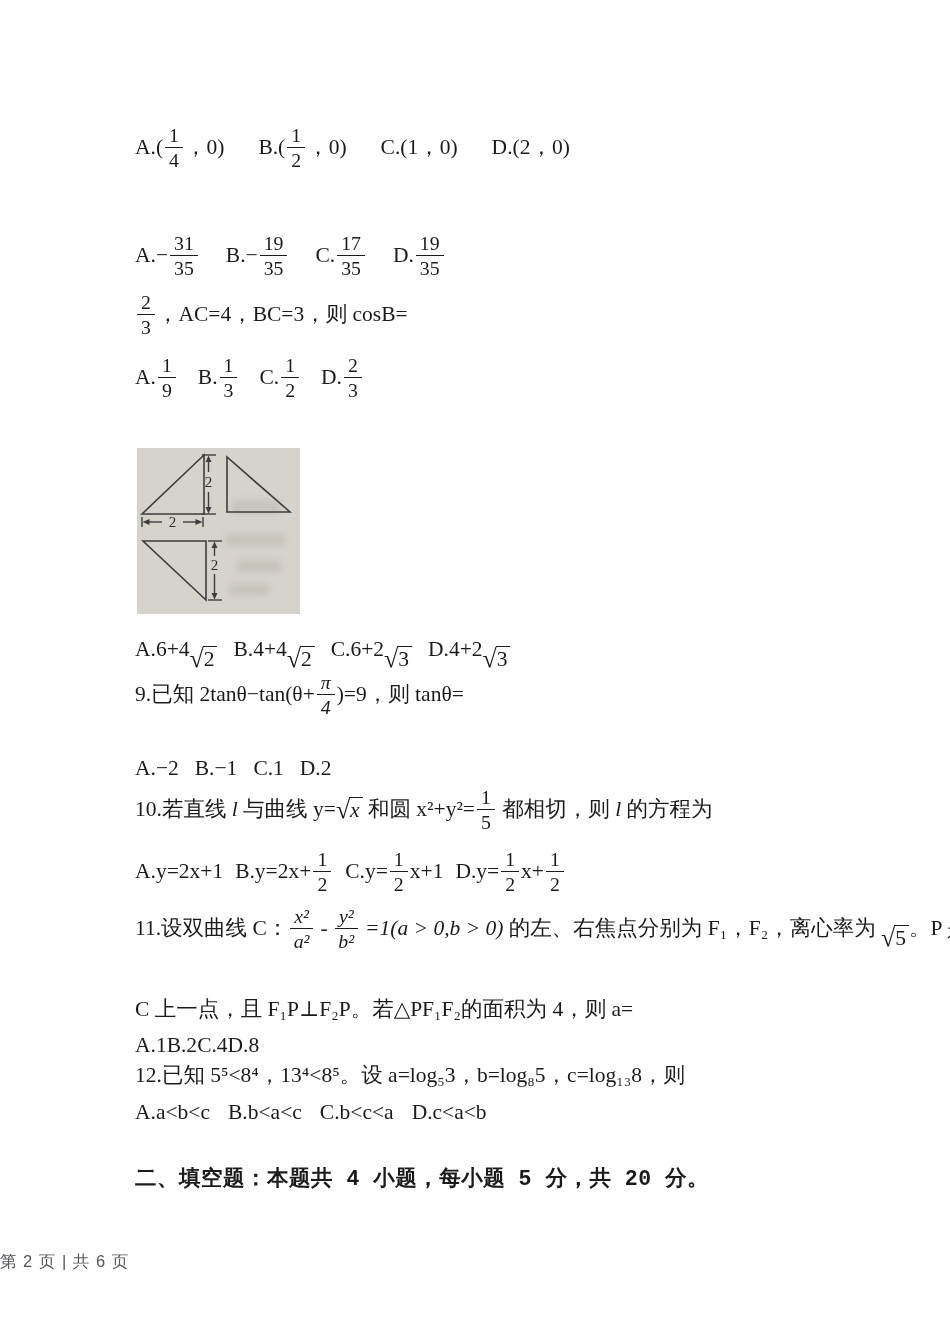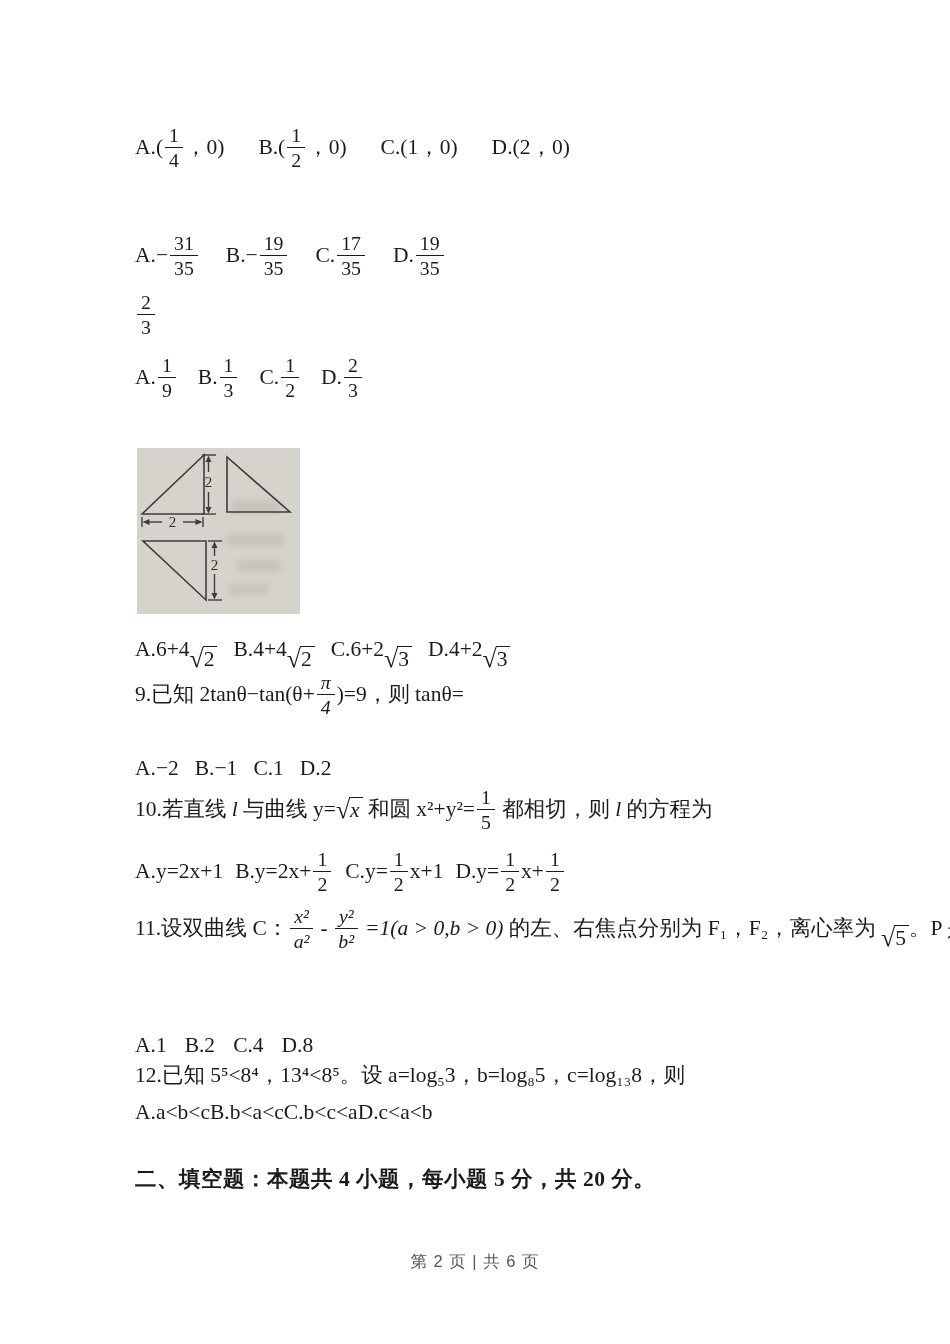--- a/index.html
+++ b/index.html
@@ -11,40 +11,40 @@
   .t{white-space:pre;}
   .it{font-style:italic;}
   .frac{display:inline-flex;flex-direction:column;align-items:center;font-size:0.92em;
         line-height:1.12;margin:0 2px;vertical-align:middle;}
   .frac .fn{border-bottom:1.4px solid currentColor;padding:0 4px 1px;}
   .frac .fd{padding-top:1px;}
   .sqrt{display:inline-flex;align-items:flex-start;line-height:1;}
   .sqrt .rs{font-size:1.2em;line-height:.85;transform:translateY(2px);}
   .sqrt .rd{border-top:1.5px solid currentColor;padding:2px 3px 0 1px;margin-left:-1px;}
   .sqrt.low{transform:translateY(9px);}
-  .section-head{font-family:Liberation Serif, serif;font-weight:700;
+  .section-head{font-family:Liberation Mono, monospace;font-weight:700;
         font-size:21.5px;letter-spacing:.5px;}
-  .footer{position:absolute;top:1251px;left:0;width:100%;text-align:center;
+  .footer{position:absolute;top:1251px;left:0;width:100%;text-align:left;
         font-family:"Liberation Sans","DejaVu Sans",sans-serif;
         font-size:16.5px;color:#55565a;letter-spacing:1px;}
   .photo{position:absolute;left:137px;top:448px;width:163px;height:166px;
         background:#d6d3cc;}
   .photo .ghost{position:absolute;background:#aaa79c;filter:blur(3px);opacity:.35;border-radius:2px;}
   svg{position:absolute;left:0;top:0;}
 </style>
 </head>
 <body>
 
 <div class="page">
 
   <div class="line" style="top:124px;gap:34px"><span class="option"><span class="t">A.(</span><span class="frac"><span class="fn">1</span><span class="fd">4</span></span><span class="t">，0)</span></span><span class="option"><span class="t">B.(</span><span class="frac"><span class="fn">1</span><span class="fd">2</span></span><span class="t">，0)</span></span><span class="option"><span class="t">C.(1，0)</span></span><span class="option"><span class="t">D.(2，0)</span></span></div>
 
   <div class="line" style="top:232px;gap:26px"><span class="option"><span class="t">A.−</span><span class="frac"><span class="fn">31</span><span class="fd">35</span></span></span><span class="option"><span class="t">B.−</span><span class="frac"><span class="fn">19</span><span class="fd">35</span></span></span><span class="option"><span class="t">C.</span><span class="frac"><span class="fn">17</span><span class="fd">35</span></span></span><span class="option"><span class="t">D.</span><span class="frac"><span class="fn">19</span><span class="fd">35</span></span></span></div>
 
-  <div class="line" style="top:291px"><span class="frac"><span class="fn">2</span><span class="fd">3</span></span></div>
+  <div class="line" style="top:291px"><span class="frac"><span class="fn">2</span><span class="fd">3</span></span><span class="t">，AC=4，BC=3，则 cosB=</span></div>
   <div class="line" style="top:354px;gap:20px"><span class="option"><span class="t">A.</span><span class="frac"><span class="fn">1</span><span class="fd">9</span></span></span><span class="option"><span class="t">B.</span><span class="frac"><span class="fn">1</span><span class="fd">3</span></span></span><span class="option"><span class="t">C.</span><span class="frac"><span class="fn">1</span><span class="fd">2</span></span></span><span class="option"><span class="t">D.</span><span class="frac"><span class="fn">2</span><span class="fd">3</span></span></span></div>
 
 
   <div class="photo">
     <div class="ghost" style="left:95px;top:52px;width:48px;height:14px"></div>
     <div class="ghost" style="left:88px;top:86px;width:60px;height:12px"></div>
     <div class="ghost" style="left:100px;top:112px;width:44px;height:12px"></div>
     <div class="ghost" style="left:92px;top:136px;width:40px;height:11px"></div>
     <svg width="163" height="166" viewBox="0 0 163 166">
       <g fill="none" stroke="#3d3d3d" stroke-width="1.6">
@@ -84,22 +84,23 @@
 
   <div class="line" style="top:636px;gap:16px"><span class="option"><span class="t">A.6+4</span><span class="sqrt low"><span class="rs">√</span><span class="rd">2</span></span></span><span class="option"><span class="t">B.4+4</span><span class="sqrt low"><span class="rs">√</span><span class="rd">2</span></span></span><span class="option"><span class="t">C.6+2</span><span class="sqrt low"><span class="rs">√</span><span class="rd">3</span></span></span><span class="option"><span class="t">D.4+2</span><span class="sqrt low"><span class="rs">√</span><span class="rd">3</span></span></span></div>
 
   <div class="line" style="top:671px"><span class="t">9.已知 2tanθ−tan(θ+</span><span class="frac it"><span class="fn">π</span><span class="fd">4</span></span><span class="t">)=9，则 tanθ=</span></div>
   <div class="line" style="top:755px;gap:16px"><span class="option"><span class="t">A.−2</span></span><span class="option"><span class="t">B.−1</span></span><span class="option"><span class="t">C.1</span></span><span class="option"><span class="t">D.2</span></span></div>
 
   <div class="line" style="top:786px"><span class="t">10.若直线 </span><span class="t it">l</span><span class="t"> 与曲线 y=</span><span class="sqrt it"><span class="rs">√</span><span class="rd">x</span></span><span class="t"> 和圆 x²+y²=</span><span class="frac"><span class="fn">1</span><span class="fd">5</span></span><span class="t"> 都相切，则 </span><span class="t it">l</span><span class="t"> 的方程为</span></div>
   <div class="line" style="top:848px;gap:12px"><span class="option"><span class="t">A.y=2x+1</span></span><span class="option"><span class="t">B.y=2x+</span><span class="frac"><span class="fn">1</span><span class="fd">2</span></span></span><span class="option"><span class="t">C.y=</span><span class="frac"><span class="fn">1</span><span class="fd">2</span></span><span class="t">x+1</span></span><span class="option"><span class="t">D.y=</span><span class="frac"><span class="fn">1</span><span class="fd">2</span></span><span class="t">x+</span><span class="frac"><span class="fn">1</span><span class="fd">2</span></span></span></div>
 
   <div class="line" style="top:905px"><span class="t">11.设双曲线 C：</span><span class="frac it"><span class="fn">x²</span><span class="fd">a²</span></span><span class="t it"> - </span><span class="frac it"><span class="fn">y²</span><span class="fd">b²</span></span><span class="t it"> =1(a &gt; 0,b &gt; 0)</span><span class="t"> 的左、右焦点分别为 F₁，F₂，离心率为 </span><span class="sqrt low"><span class="rs">√</span><span class="rd">5</span></span><span class="t">。P 是</span></div>
-  <div class="line" style="top:1032px;gap:18px"><span class="option"><span class="t">A.1</span></span><span class="option"><span class="t">B.2</span></span><span class="option"><span class="t">C.4</span></span><span class="option"><span class="t">D.8</span></span></div>
+  <div class="line" style="top:996px"><span class="t">C 上一点，且 F₁P⊥F₂P。若△PF₁F₂的面积为 4，则 a=</span></div>
+  <div class="line" style="top:1032px;"><span class="option"><span class="t">A.1</span></span><span class="option"><span class="t">B.2</span></span><span class="option"><span class="t">C.4</span></span><span class="option"><span class="t">D.8</span></span></div>
 
   <div class="line" style="top:1062px"><span class="t">12.已知 5⁵&lt;8⁴，13⁴&lt;8⁵。设 a=log₅3，b=log₈5，c=log₁₃8，则</span></div>
-  <div class="line" style="top:1099px;"><span class="option"><span class="t">A.a&lt;b&lt;c</span></span><span class="option"><span class="t">B.b&lt;a&lt;c</span></span><span class="option"><span class="t">C.b&lt;c&lt;a</span></span><span class="option"><span class="t">D.c&lt;a&lt;b</span></span></div>
+  <div class="line" style="top:1099px;gap:18px"><span class="option"><span class="t">A.a&lt;b&lt;c</span></span><span class="option"><span class="t">B.b&lt;a&lt;c</span></span><span class="option"><span class="t">C.b&lt;c&lt;a</span></span><span class="option"><span class="t">D.c&lt;a&lt;b</span></span></div>
 
   <div class="line section-head" style="top:1166px">二、填空题：本题共 4 小题，每小题 5 分，共 20 分。</div>
 
   <div class="footer">第 2 页 | 共 6 页</div>
 
 </div>
 
 </body></html>

